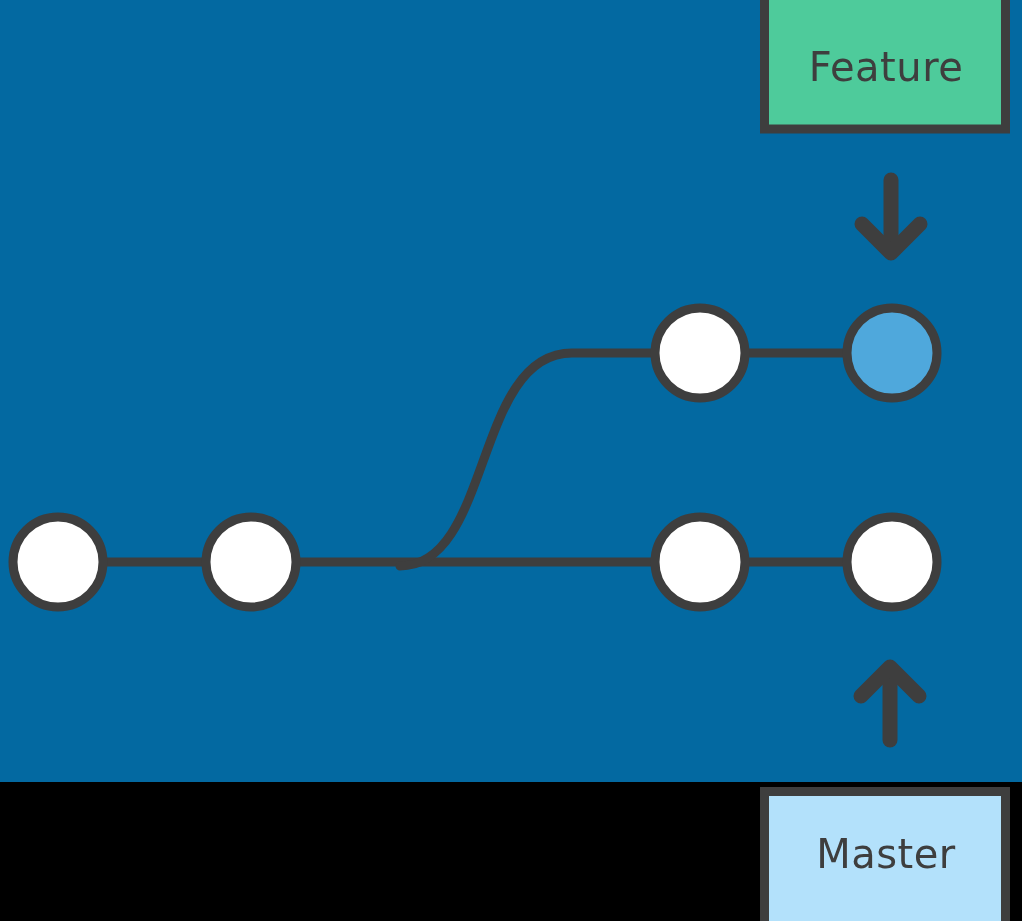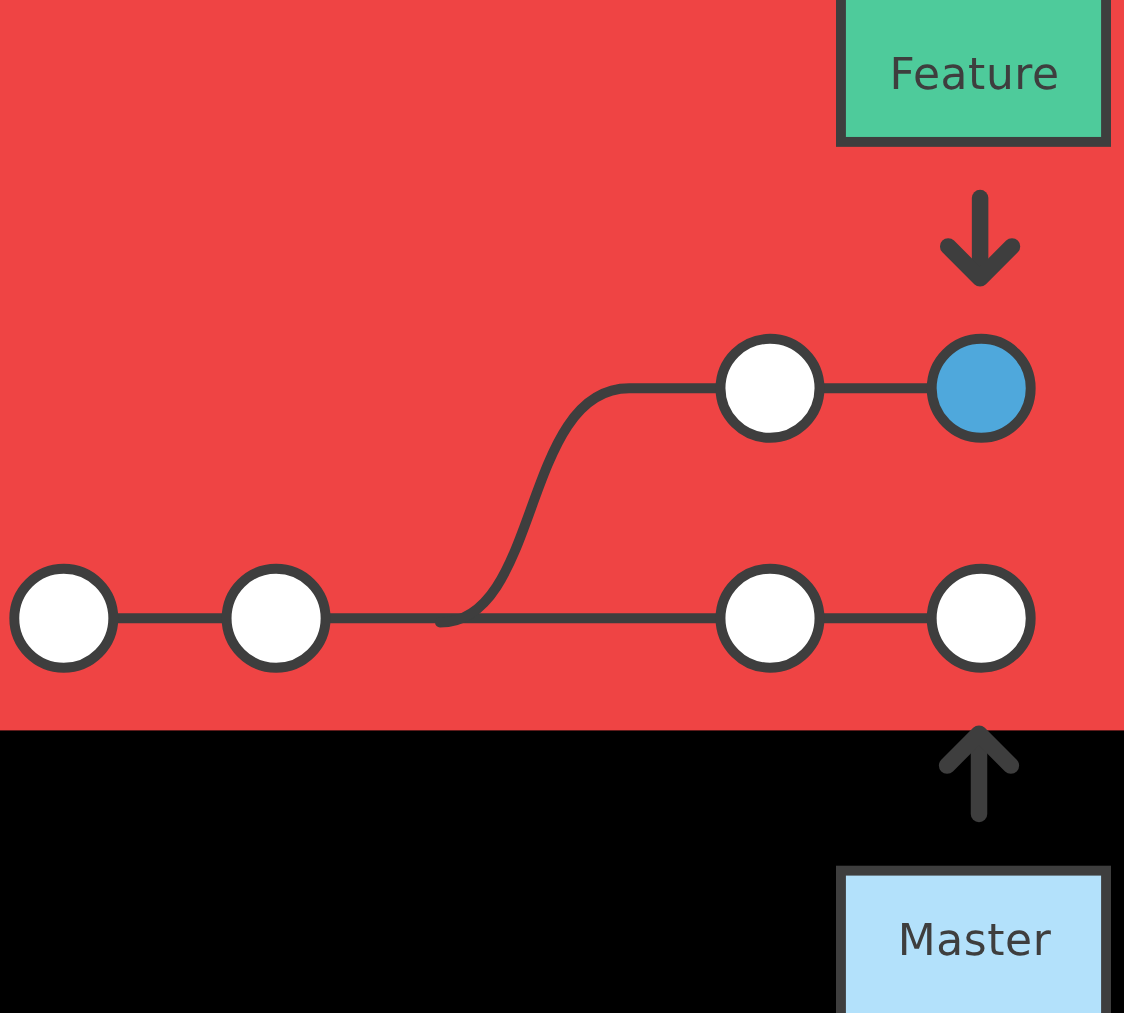--- a/index.html
+++ b/index.html
@@ -10,22 +10,22 @@
   }
   body {
     width: 1022px;
     height: 921px;
     overflow: hidden;
     font-family: "DejaVu Sans", "Liberation Sans", sans-serif;
   }
   #diagram-root {
     position: relative;
     width: 1022px;
-    height: 664px;
-    background: #ef4444;
+    height: 782px;
+    background: #0369a1;
   }
   #git-graph-svg {
     position: absolute;
     top: 0;
     left: 0;
     width: 1022px;
     height: 921px;
     display: block;
   }
   .branch-label-text {

